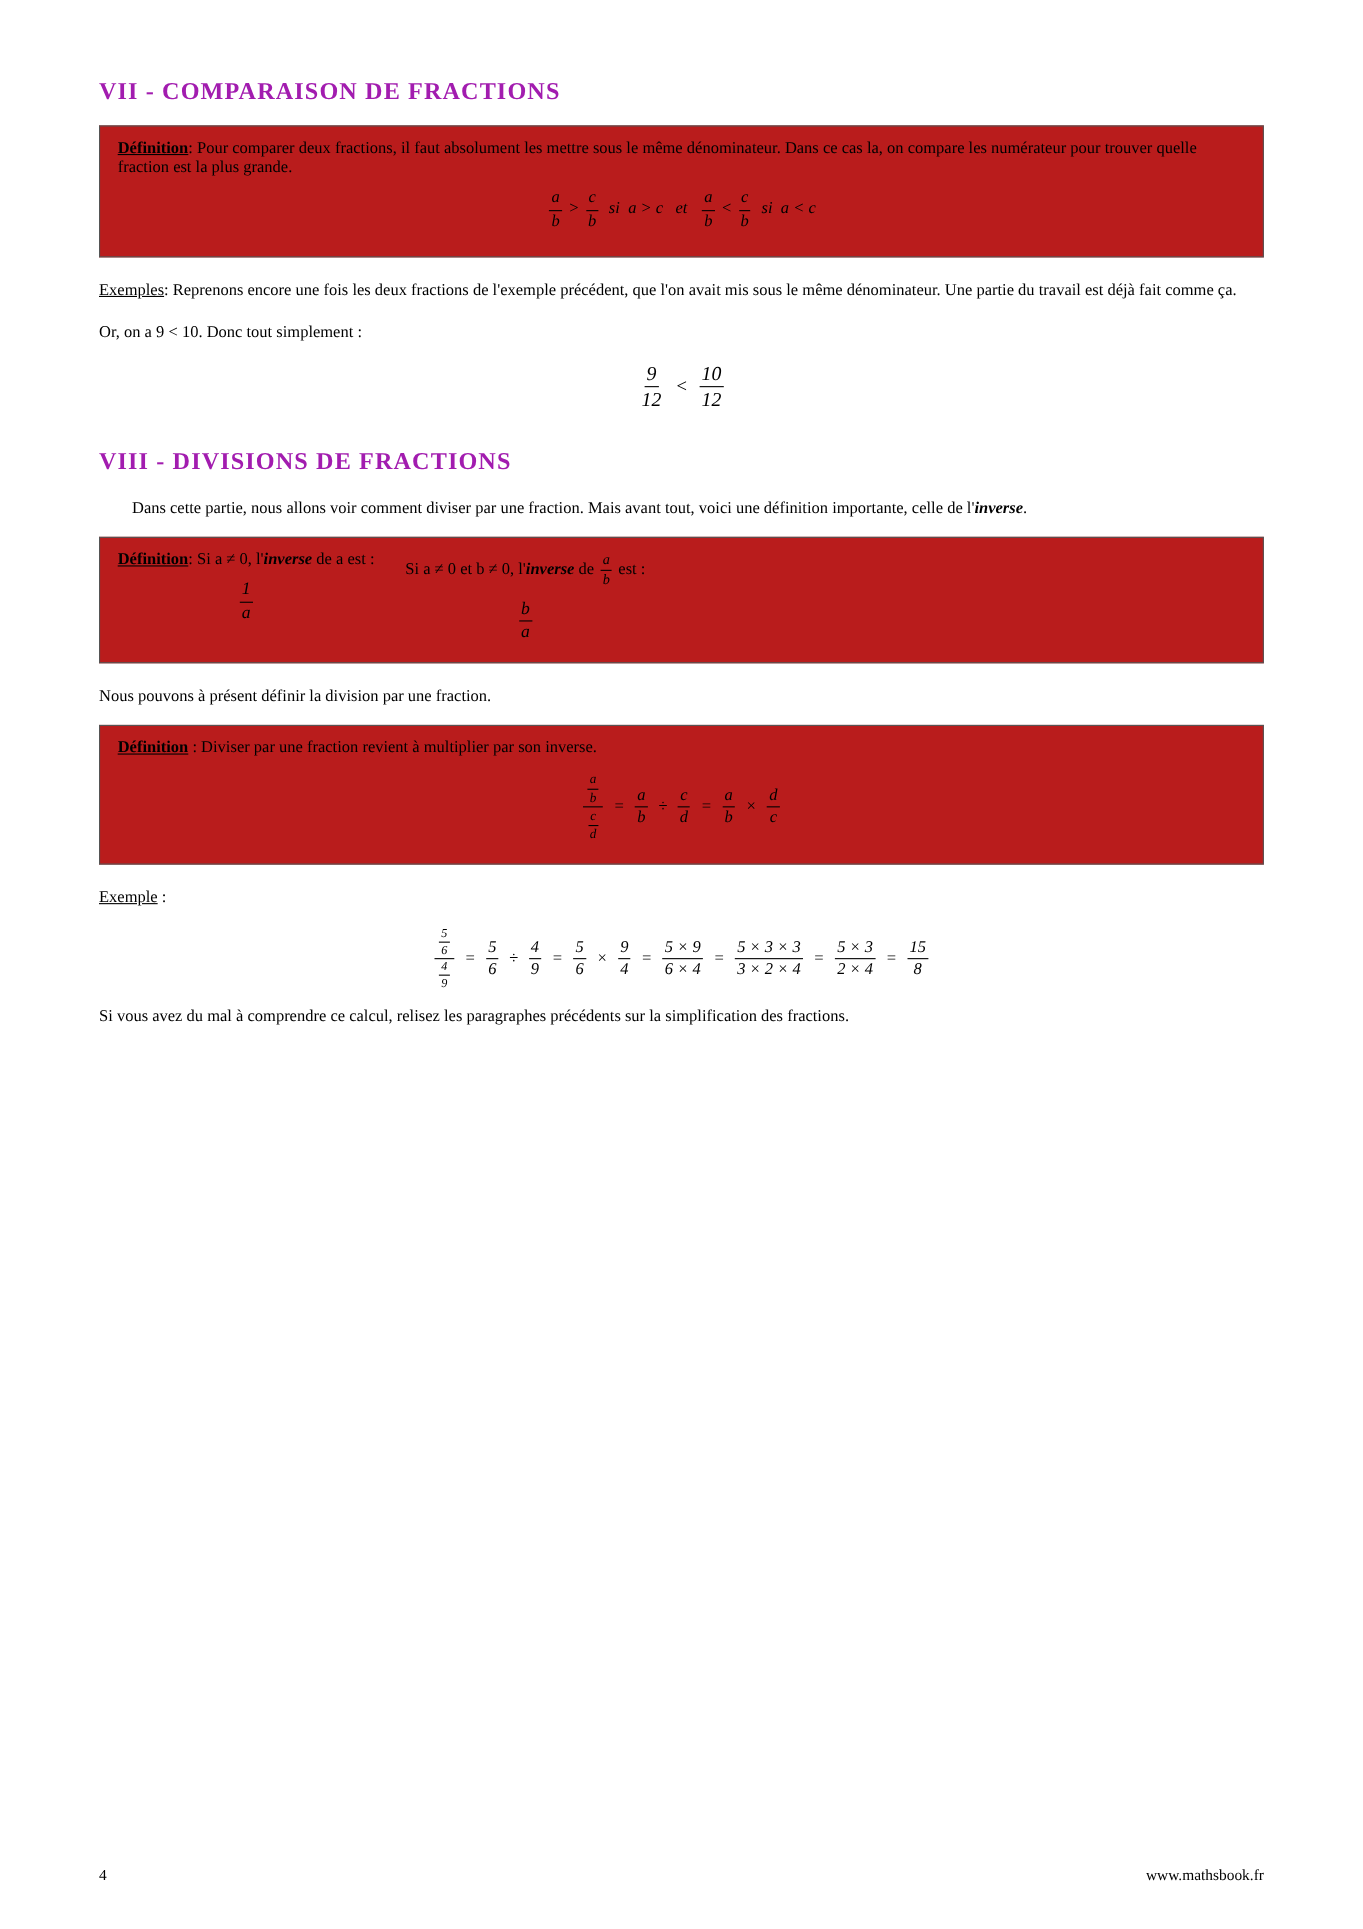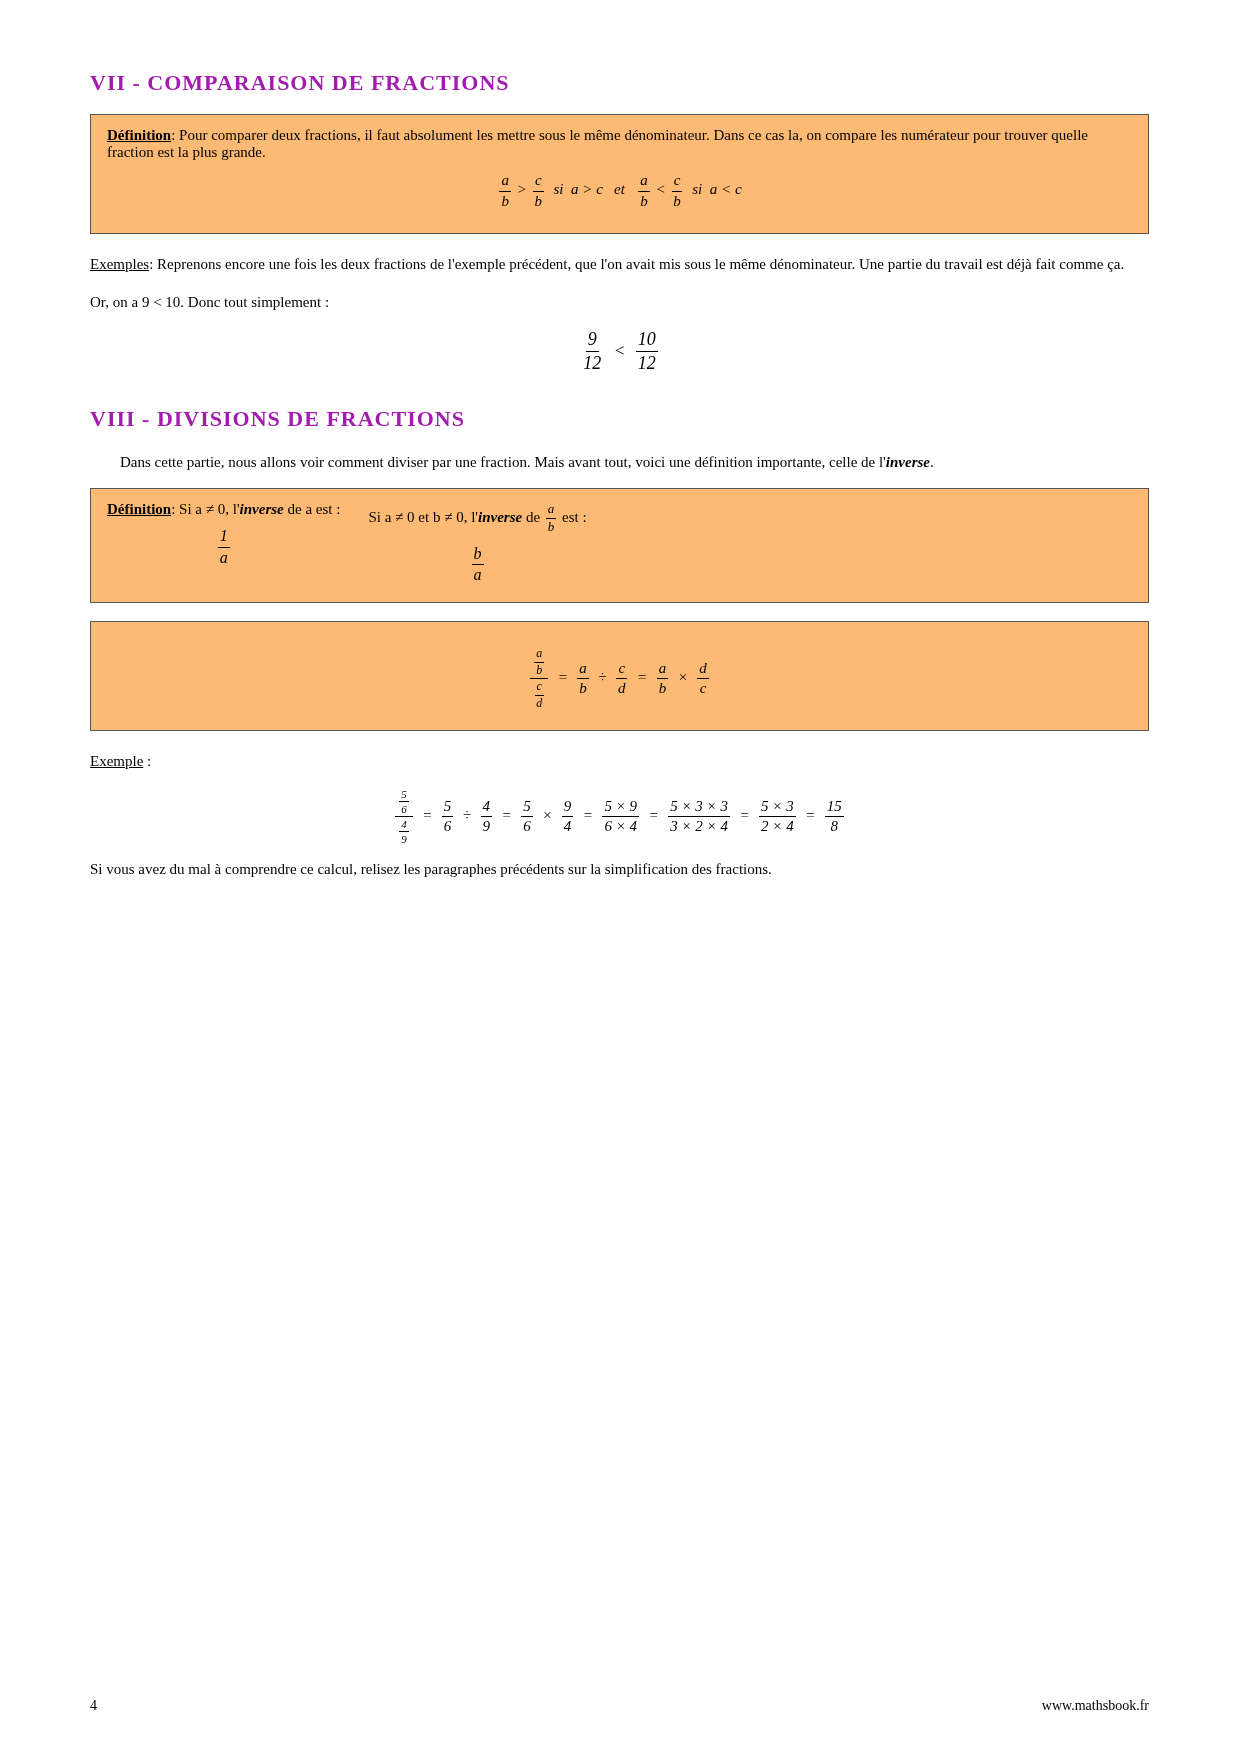--- a/index.html
+++ b/index.html
@@ -28,21 +28,21 @@
       letter-spacing: 1px;
       margin-bottom: 18px;
       margin-top: 10px;
       font-variant: small-caps;
     }
 
     .definition-box {
       border: 1px solid #555;
       padding: 12px 16px;
       margin-bottom: 18px;
-      background: #fdba74;
+      background: #b91c1c;
     }
 
     .definition-label {
       font-weight: bold;
       text-decoration: underline;
       font-family: "Times New Roman", Times, serif;
     }
 
     .math-center {
       text-align: center;
@@ -234,22 +234,26 @@
         <div class="math-center" style="margin: 8px 0 4px 0;">
           <span class="fraction" style="font-size:16px;">
               <span class="num">b</span>
               <span class="den">a</span>
             </span>
         </div>
       </div>
     </div>
   </div>
 
+  <p class="paragraph">Nous pouvons à présent définir la division par une fraction.</p>
 
   <div class="definition-box">
+    <p>
+      <span class="definition-label">Définition</span><span> : Diviser par une fraction revient à multiplier par son inverse.</span>
+    </p>
 
     <div class="math-center" style="margin-top:12px; margin-bottom:6px;">
       <span class="inline-math">
         
         <span class="fraction" style="font-size:15px;">
           <span class="num"><span class="fraction" style="font-size:12px;">
                 <span class="num">a</span>
                 <span class="den">b</span>
               </span></span>
           <span class="den"><span class="fraction" style="font-size:12px;">

